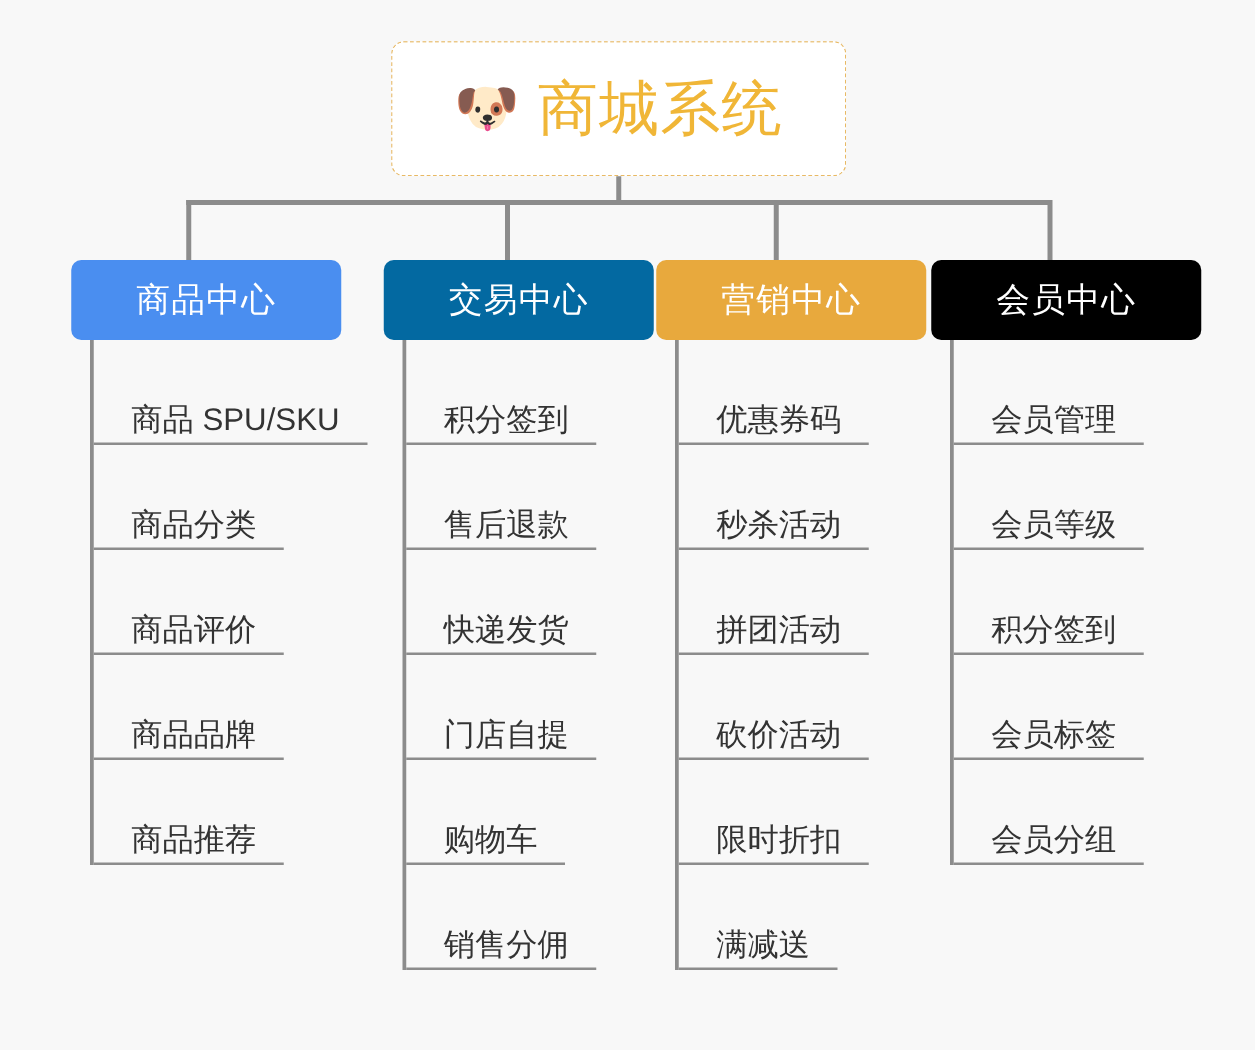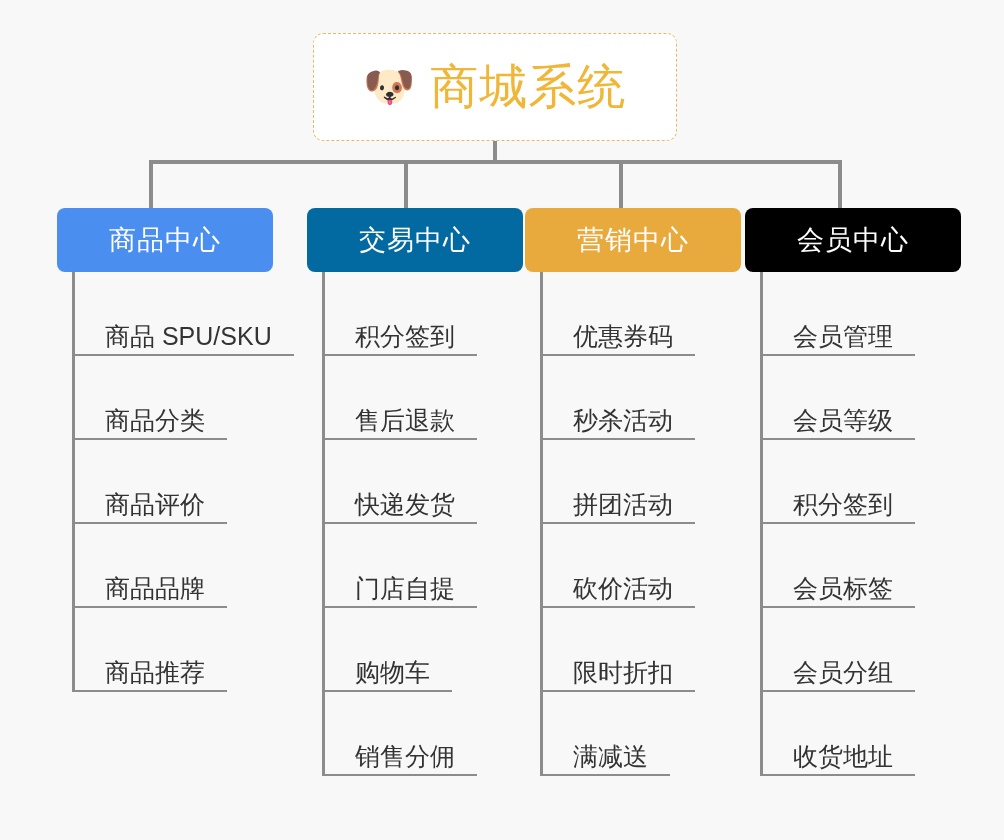--- a/index.html
+++ b/index.html
@@ -219,18 +219,15 @@
         </div>
         <div class="leaf-item">
           <div class="leaf-inner"><span class="leaf-label">积分签到</span></div>
         </div>
         <div class="leaf-item">
           <div class="leaf-inner"><span class="leaf-label">会员标签</span></div>
         </div>
         <div class="leaf-item">
           <div class="leaf-inner"><span class="leaf-label">会员分组</span></div>
         </div>
-        <div class="leaf-item">
-          <div class="leaf-inner"><span class="leaf-label">收货地址</span></div>
-        </div>
       </div>
     </div>
   </div>
 
 </body></html>

